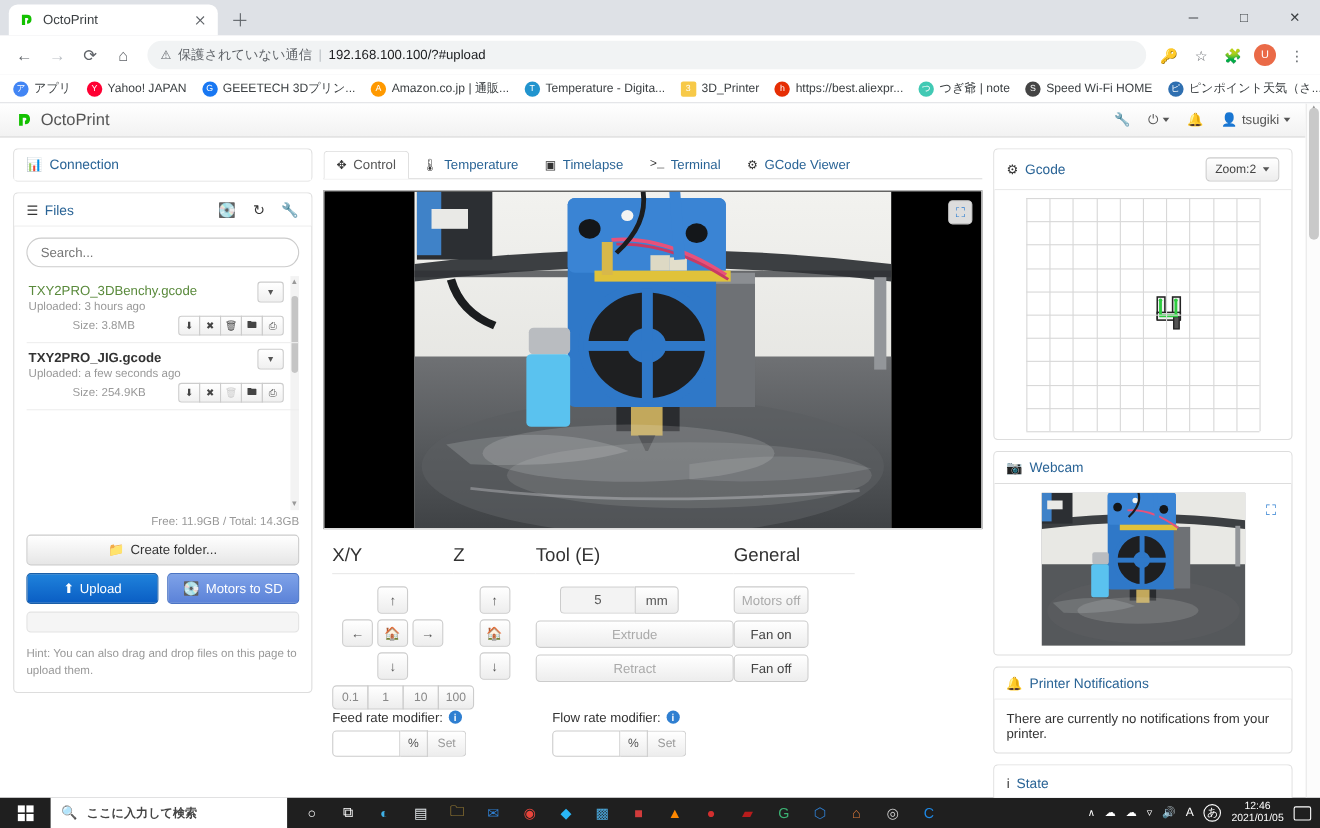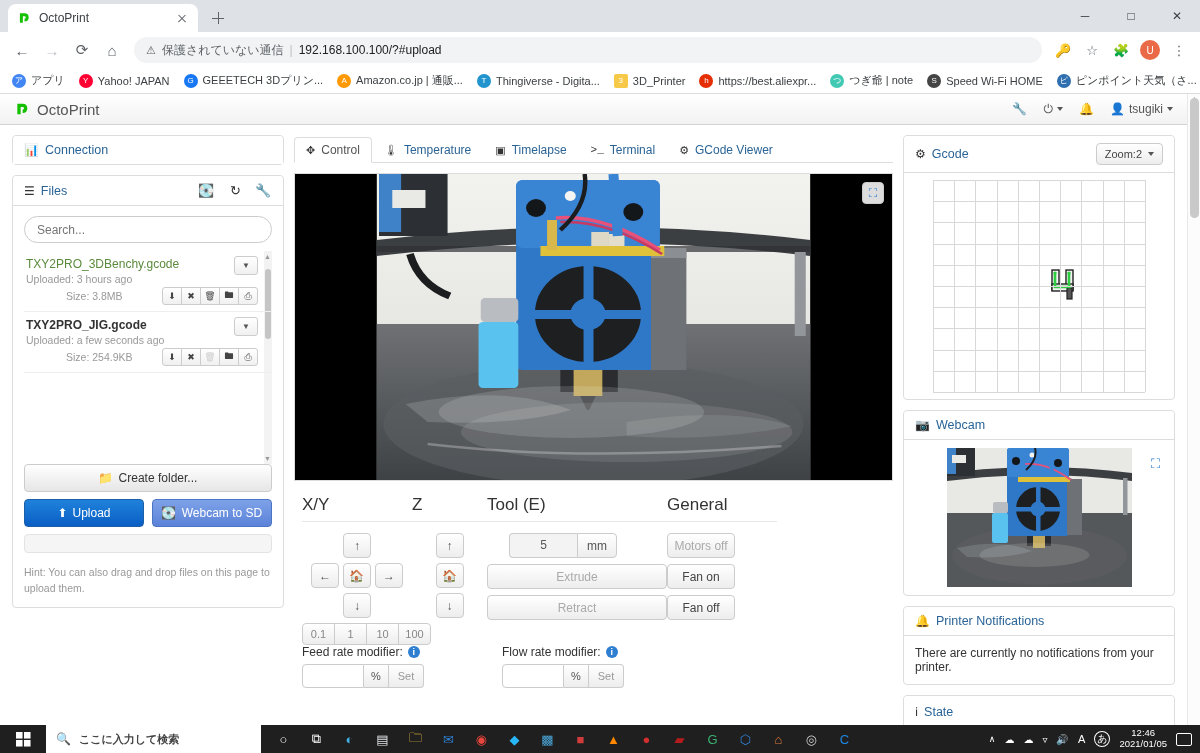--- a/index.html
+++ b/index.html
@@ -296,21 +296,21 @@
       <div class="bm">
         <span class="bm-ico" style="background: rgb(24, 119, 242); color: rgb(255, 255, 255); font-size: 8px; border-radius: 50%;">G</span>
         <span class="bm-label">GEEETECH 3Dプリン...</span>
       </div>
       <div class="bm">
         <span class="bm-ico" style="background: rgb(255, 153, 0); color: rgb(255, 255, 255); font-size: 8px; border-radius: 50%;">A</span>
         <span class="bm-label">Amazon.co.jp | 通販...</span>
       </div>
       <div class="bm">
         <span class="bm-ico" style="background: rgb(33, 148, 206); color: rgb(255, 255, 255); font-size: 8px; border-radius: 50%;">T</span>
-        <span class="bm-label">Thingiverse - Digita...</span>
+        <span class="bm-label">Temperature - Digita...</span>
       </div>
       <div class="bm">
         <span class="bm-ico" style="background: rgb(247, 201, 72); color: rgb(255, 255, 255); font-size: 8px; border-radius: 2px;">3</span>
         <span class="bm-label">3D_Printer</span>
       </div>
       <div class="bm">
         <span class="bm-ico" style="background: rgb(230, 46, 4); color: rgb(255, 255, 255); font-size: 8px; border-radius: 50%;">h</span>
         <span class="bm-label">https://best.aliexpr...</span>
       </div>
       <div class="bm">
@@ -416,34 +416,35 @@
                       <span class="mini-btn">✖</span>
                       <span class="mini-btn dim">🗑</span>
                       <span class="mini-btn">🖿</span>
                       <span class="mini-btn">⎙</span>
                     </span>
                   </div>
                   <span class="chev-btn">▼</span>
                 </div>
               </div>
 
+              <div class="free-line">Free: 11.9GB / Total: 14.3GB</div>
 
               <div class="btn btn-default">
                 <span>📁</span>
                 <span>Create folder...</span>
               </div>
 
               <div class="upload-row">
                 <div class="btn btn-primary">
                   <span>⬆</span>
                   <span>Upload</span>
                 </div>
                 <div class="btn btn-sd">
                   <span>💽</span>
-                  <span>Webcam to SD</span>
+                  <span>Motors to SD</span>
                 </div>
               </div>
 
               <div class="progbar"></div>
               <div class="hint">Hint: You can also drag and drop files on this page to upload them.</div>
             </div>
           </div>
         </div>
 
         <div class="col-center">

